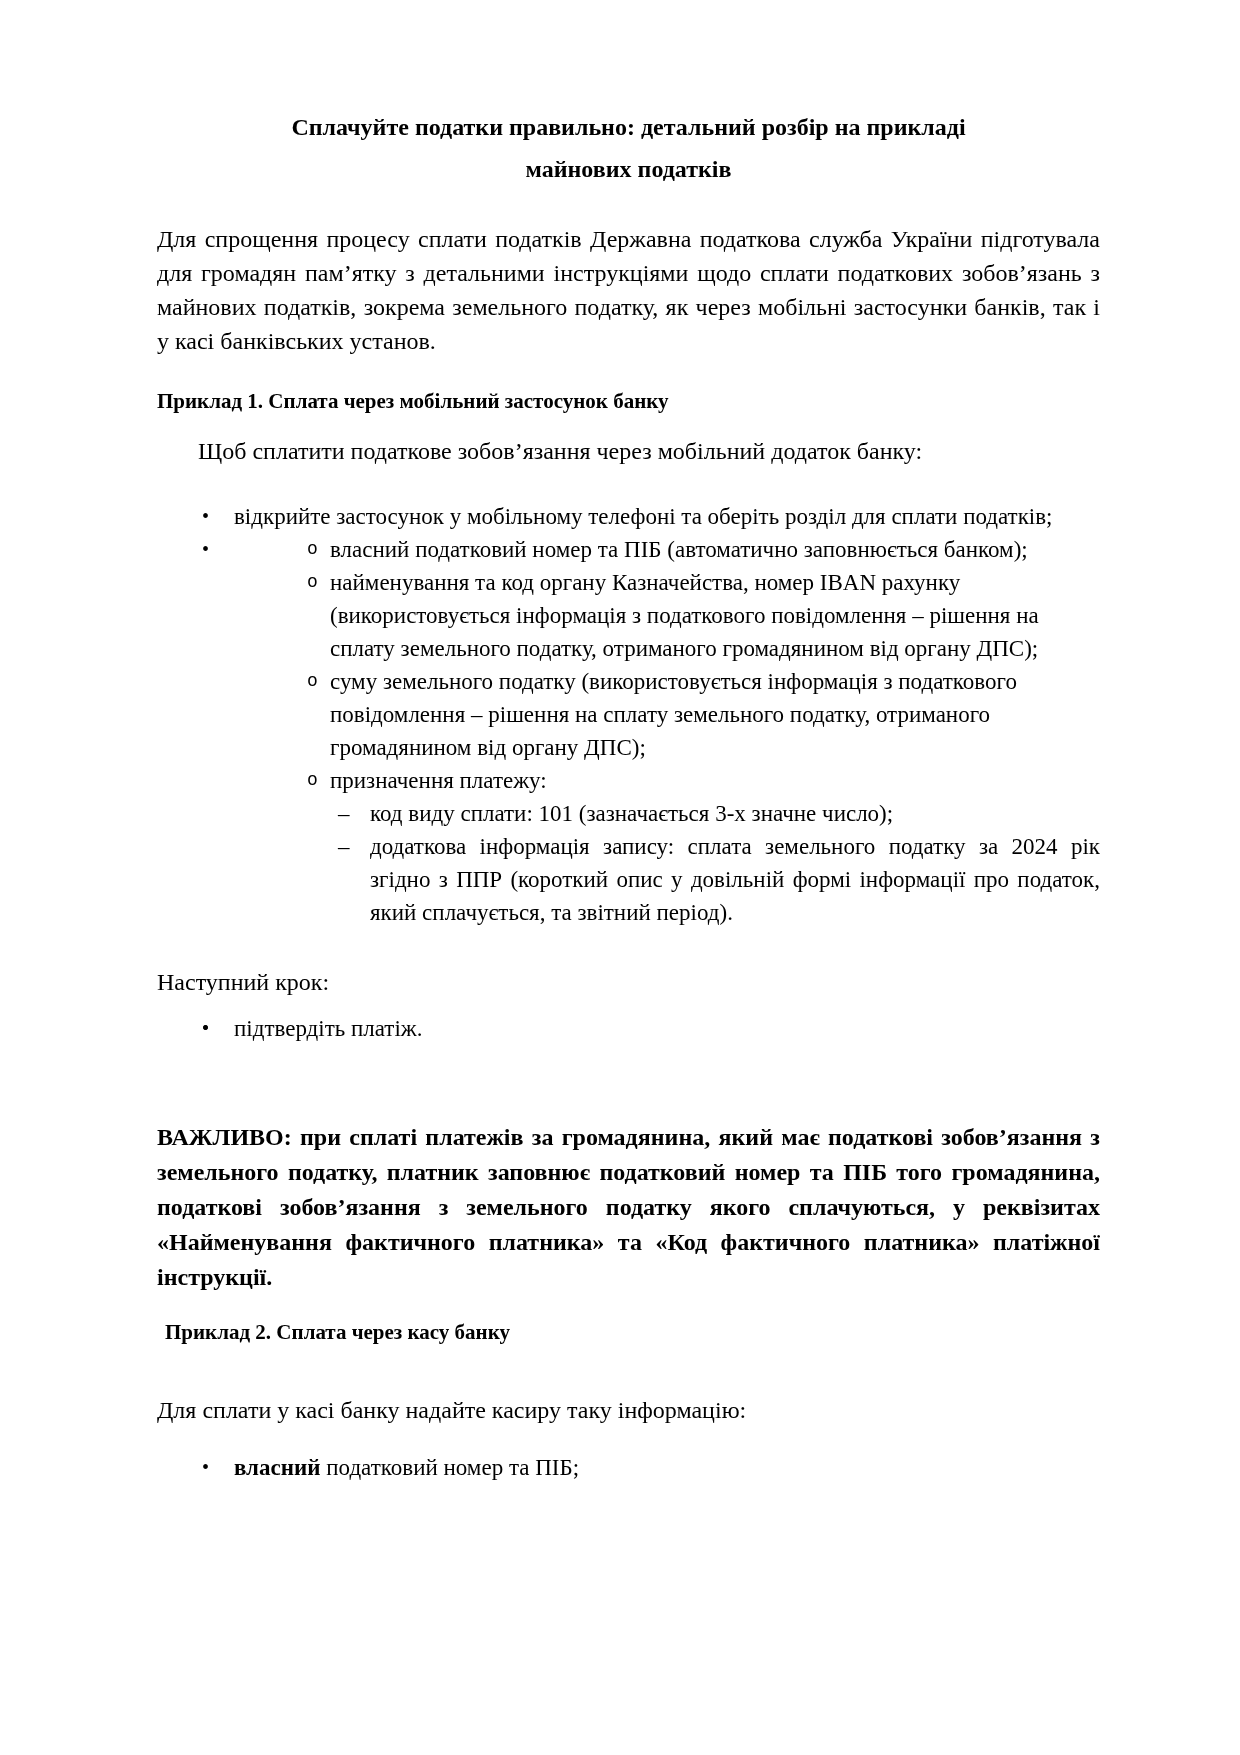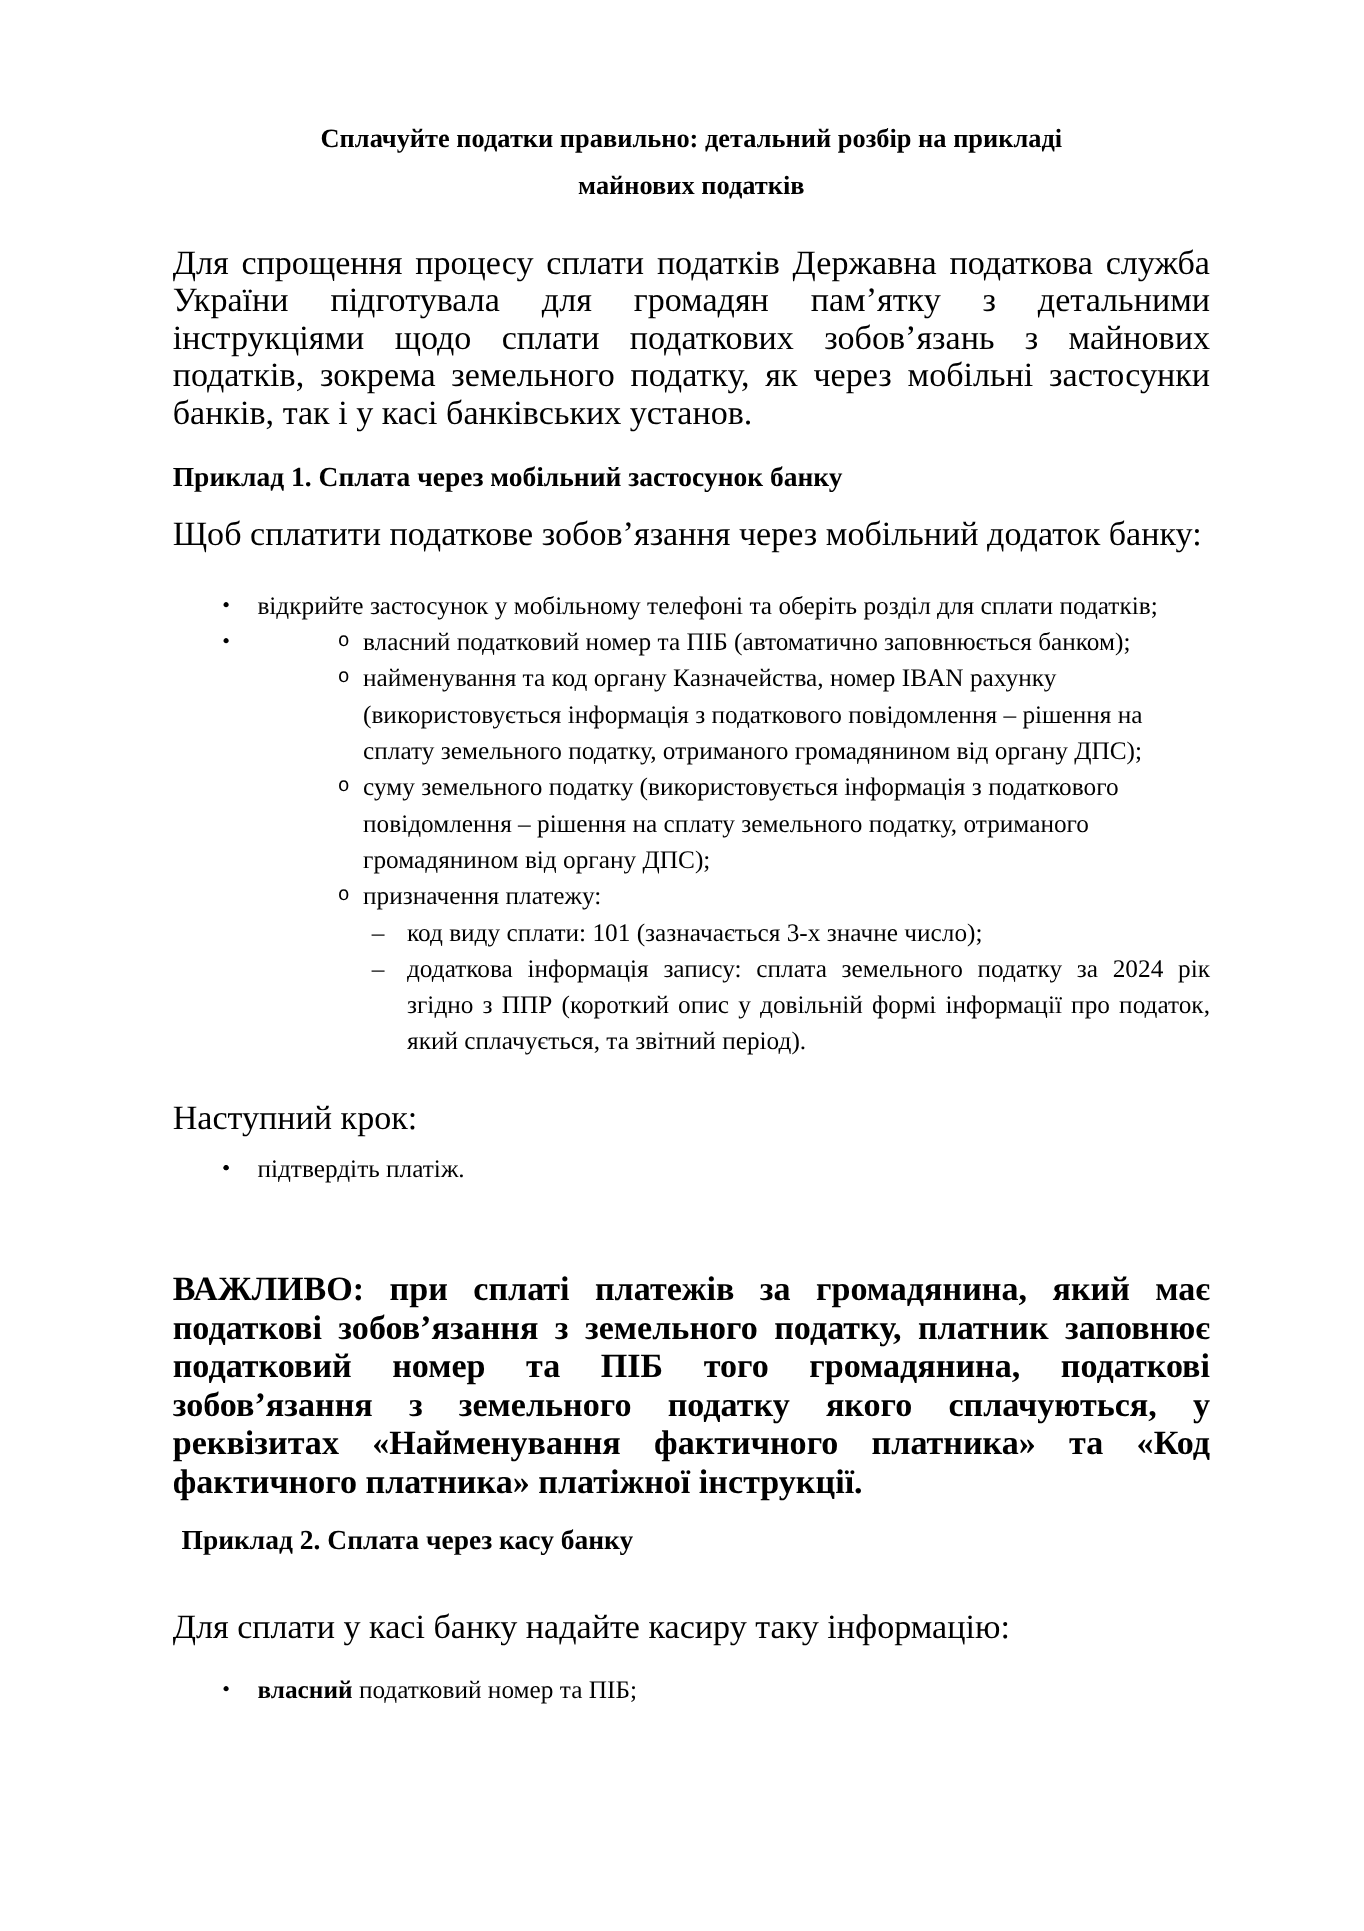--- a/index.html
+++ b/index.html
@@ -5,24 +5,24 @@
   html,body{margin:0;padding:0;background:#ffffff;}
   .page{
     width:1240px;height:1755px;box-sizing:border-box;
     padding:106px 140px 0 157px;
     background:#ffffff;color:#000;
     font-family:"Liberation Serif","DejaVu Serif",serif;
     overflow:hidden;
   }
   .title{margin:0 0 32px 0;font-size:24px;line-height:42px;font-weight:700;text-align:center;}
   .tline{display:block;}
-  .para{margin:0;font-size:31px;line-height:34px;}
+  .para{margin:0;font-size:24px;line-height:34px;}
   .just{text-align:justify;}
-  .heading{margin:26px 0 0 0;font-size:25px;line-height:34px;font-weight:700;}
-  #lead1{margin-top:16px;}
+  .heading{margin:26px 0 0 0;font-size:21px;line-height:34px;font-weight:700;}
+  #lead1{margin-top:16px;margin-left:41px;}
   .list{margin-top:32px;font-size:23px;line-height:33px;}
   .li{position:relative;}
   .l1{padding-left:77px;}
   .l2{padding-left:173px;}
   .l3{padding-left:213px;}
   .marker{position:absolute;top:0;}
   .m1{left:45px;font-size:20px;}
   .m2{left:150px;font-size:18px;font-family:"Liberation Mono",monospace;}
   .m3{left:181px;}
   b{font-weight:700;}

